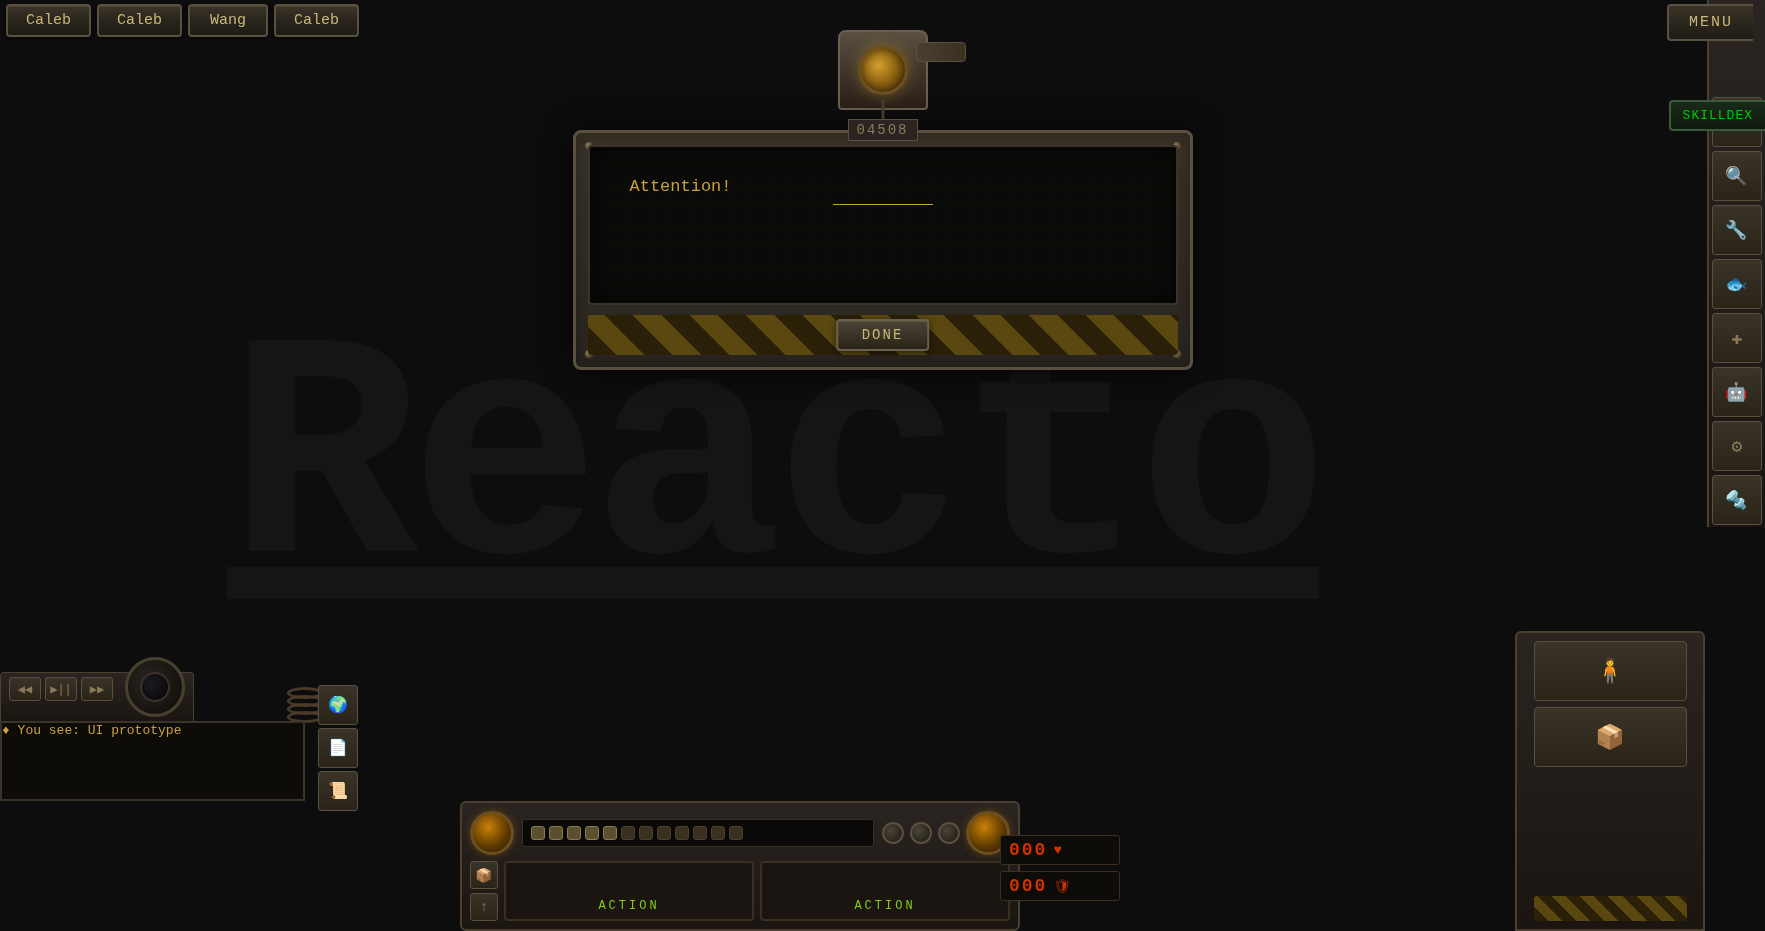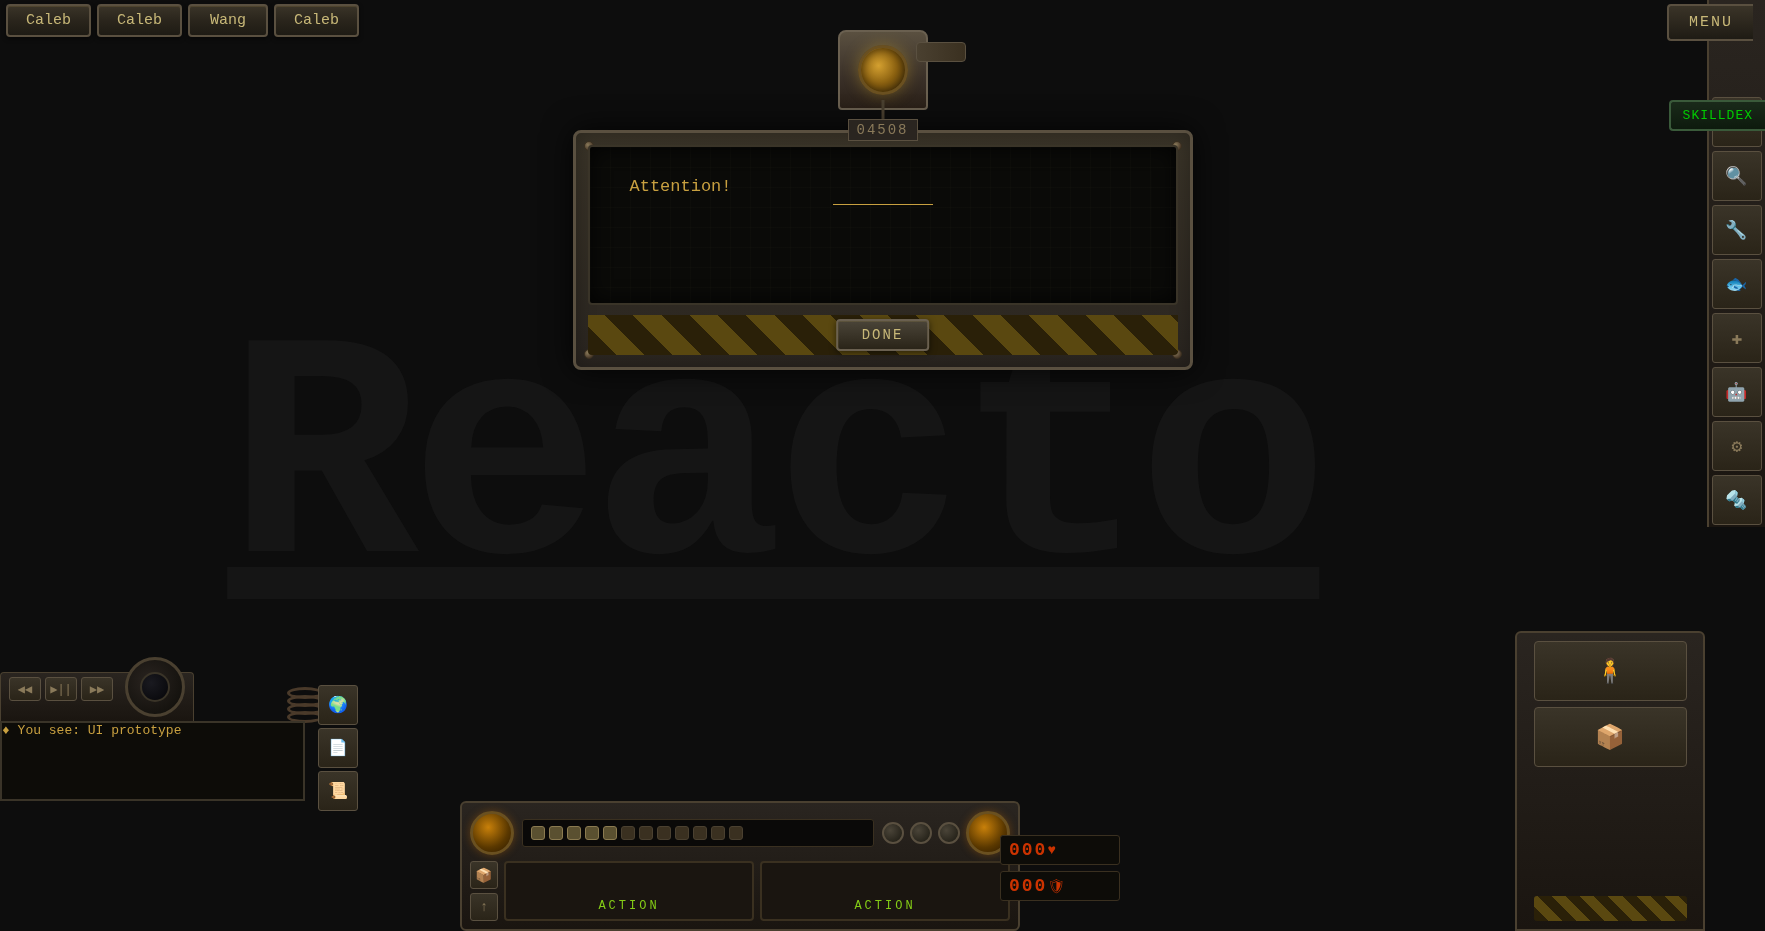--- a/index.html
+++ b/index.html
@@ -379,20 +379,21 @@
       align-items: center;
       justify-content: center;
       color: #8a7a5a;
       font-size: 14px;
       cursor: pointer;
     }
 
     .stat-row {
       display: flex;
       align-items: center;
+      gap: 6px;
       background: #0d0c08;
       border: 1px solid #3a3020;
       padding: 4px 8px;
       border-radius: 3px;
       min-width: 120px;
       text-align: right;
     }
 
     .stat-val {
       color: #cc3300;

